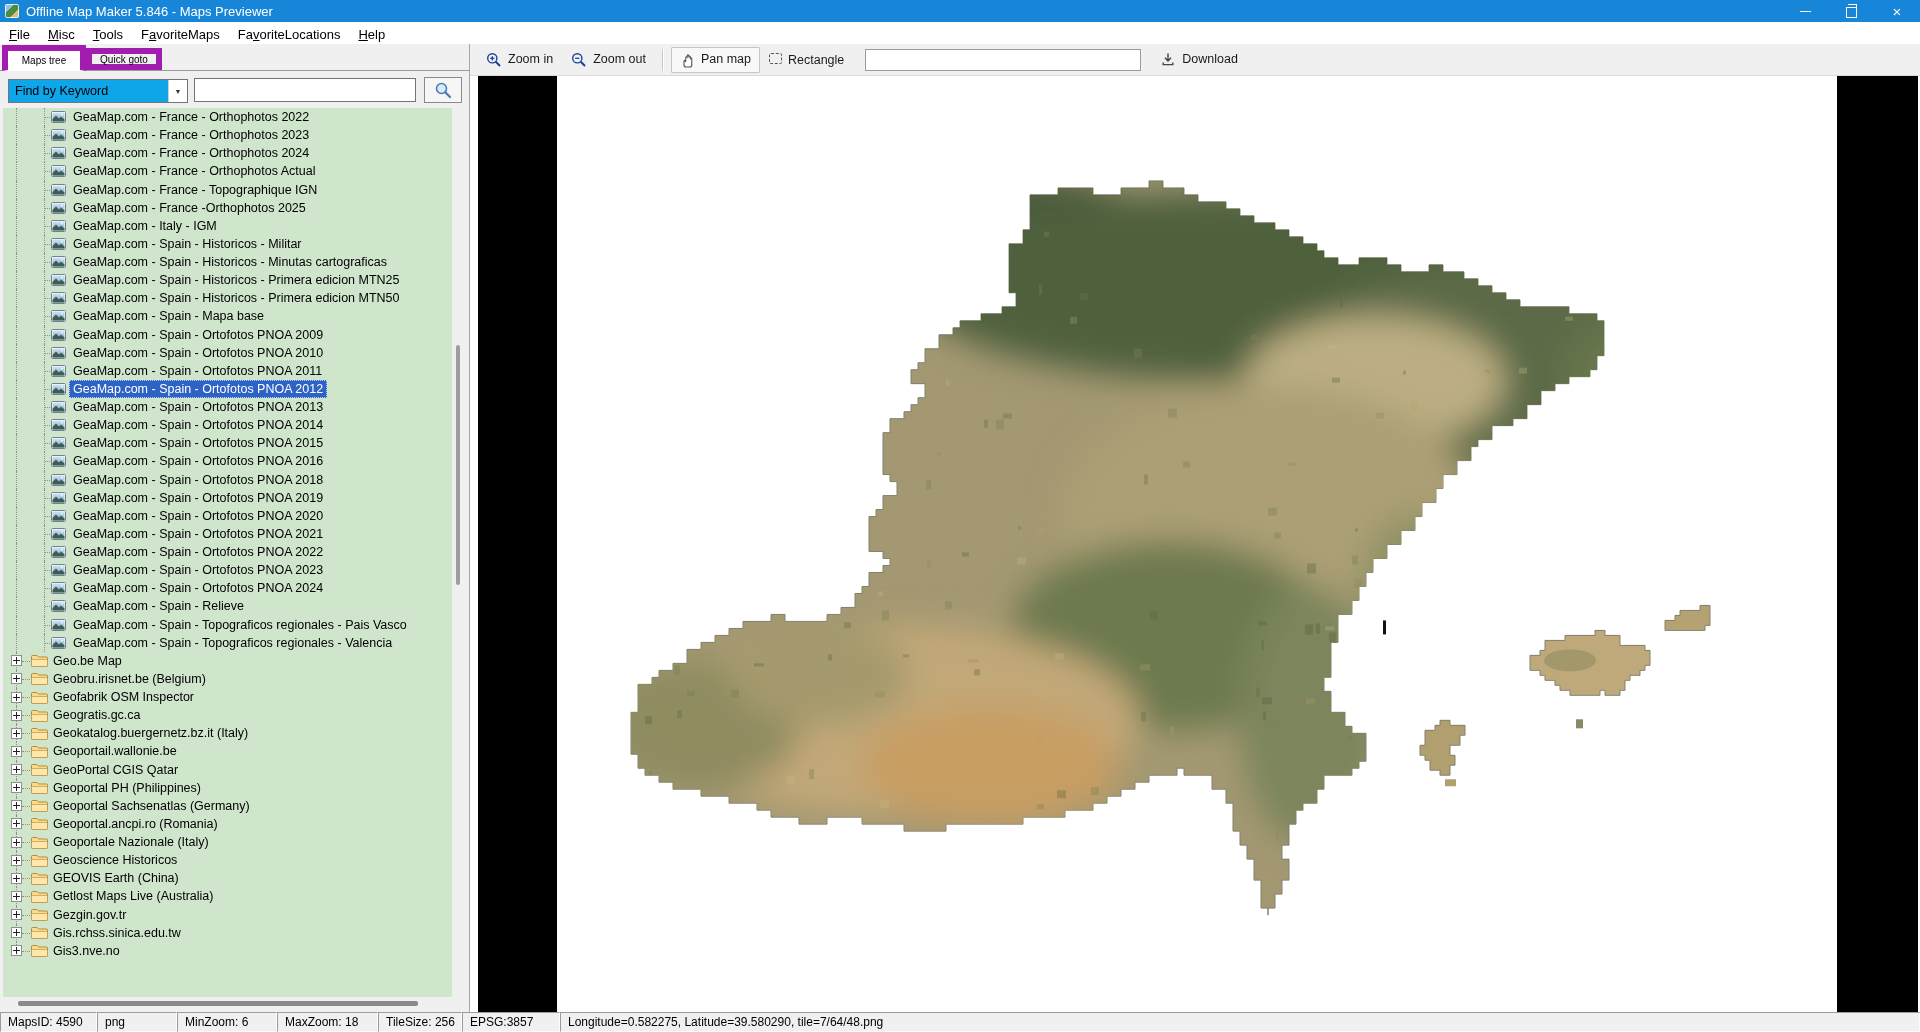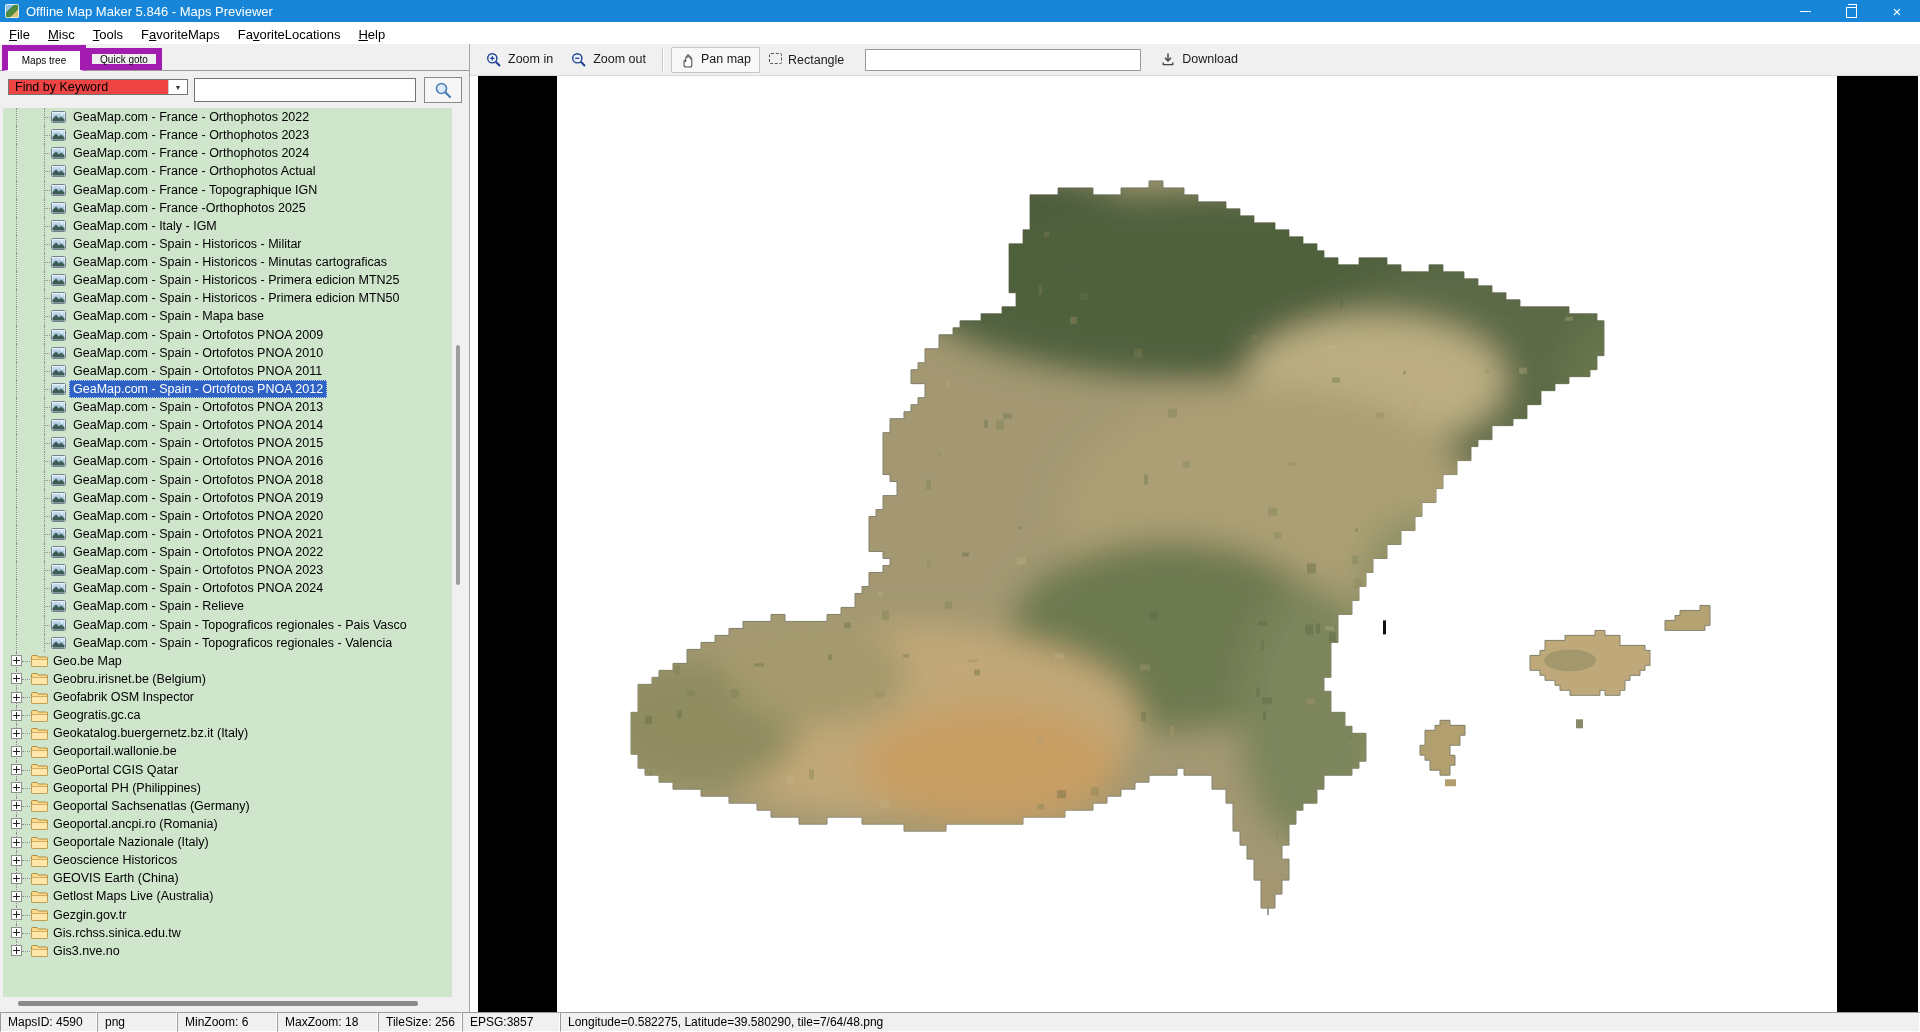--- a/index.html
+++ b/index.html
@@ -31,21 +31,21 @@
   .left-panel{position:absolute;top:44px;left:0;width:470px;height:968px;background:#f0f0f0;
               border-right:1px solid #a6a6a6;box-sizing:border-box}
   .tabstrip{position:absolute;top:0;left:0;right:0;height:26px;background:#f0f0f0;
             border-bottom:1px solid #9a9a9a}
   .tab{position:absolute;display:flex;align-items:center;justify-content:center;
        font-size:10px;border:6px solid #a21caf;box-sizing:border-box;background:#f0f0f0}
   .tab.active{left:2px;top:1px;width:84px;height:26px;background:#fff;border-bottom:1px solid #fff;z-index:2}
   .tab.inactive{left:86px;top:4px;width:76px;height:22px}
 
   .search-row{position:absolute;top:32px;left:8px;width:454px;height:30px}
-  .combo{position:absolute;left:0;top:3px;width:180px;height:16px;background:#ef4444;
+  .combo{position:absolute;left:0;top:3px;width:180px;height:24px;background:#0ea5e9;
          border:1px solid #747474;box-sizing:border-box;display:flex;align-items:center;
          font-size:12.5px;padding-left:6px}
   .combo-arrow{position:absolute;right:0;top:0;bottom:0;width:18px;display:flex;align-items:center;
          justify-content:center;font-size:7px;color:#333;border-left:1px solid #d0d0d0;background:#fff}
   .search-input{position:absolute;left:186px;top:2px;width:222px;height:24px;border:1px solid #747474;
          background:#fff;box-sizing:border-box;font:12.5px "Liberation Sans",sans-serif;padding:0 4px;outline:none}
   .search-btn{position:absolute;left:416px;top:1px;width:38px;height:26px;background:#f6f6f6;
          border:1px solid #8a8a8a;box-sizing:border-box;display:flex;align-items:center;justify-content:center}
 
   .tree{position:absolute;top:64px;left:3px;width:449px;height:889px;background:var(--c-tree,#cfe6cc);

